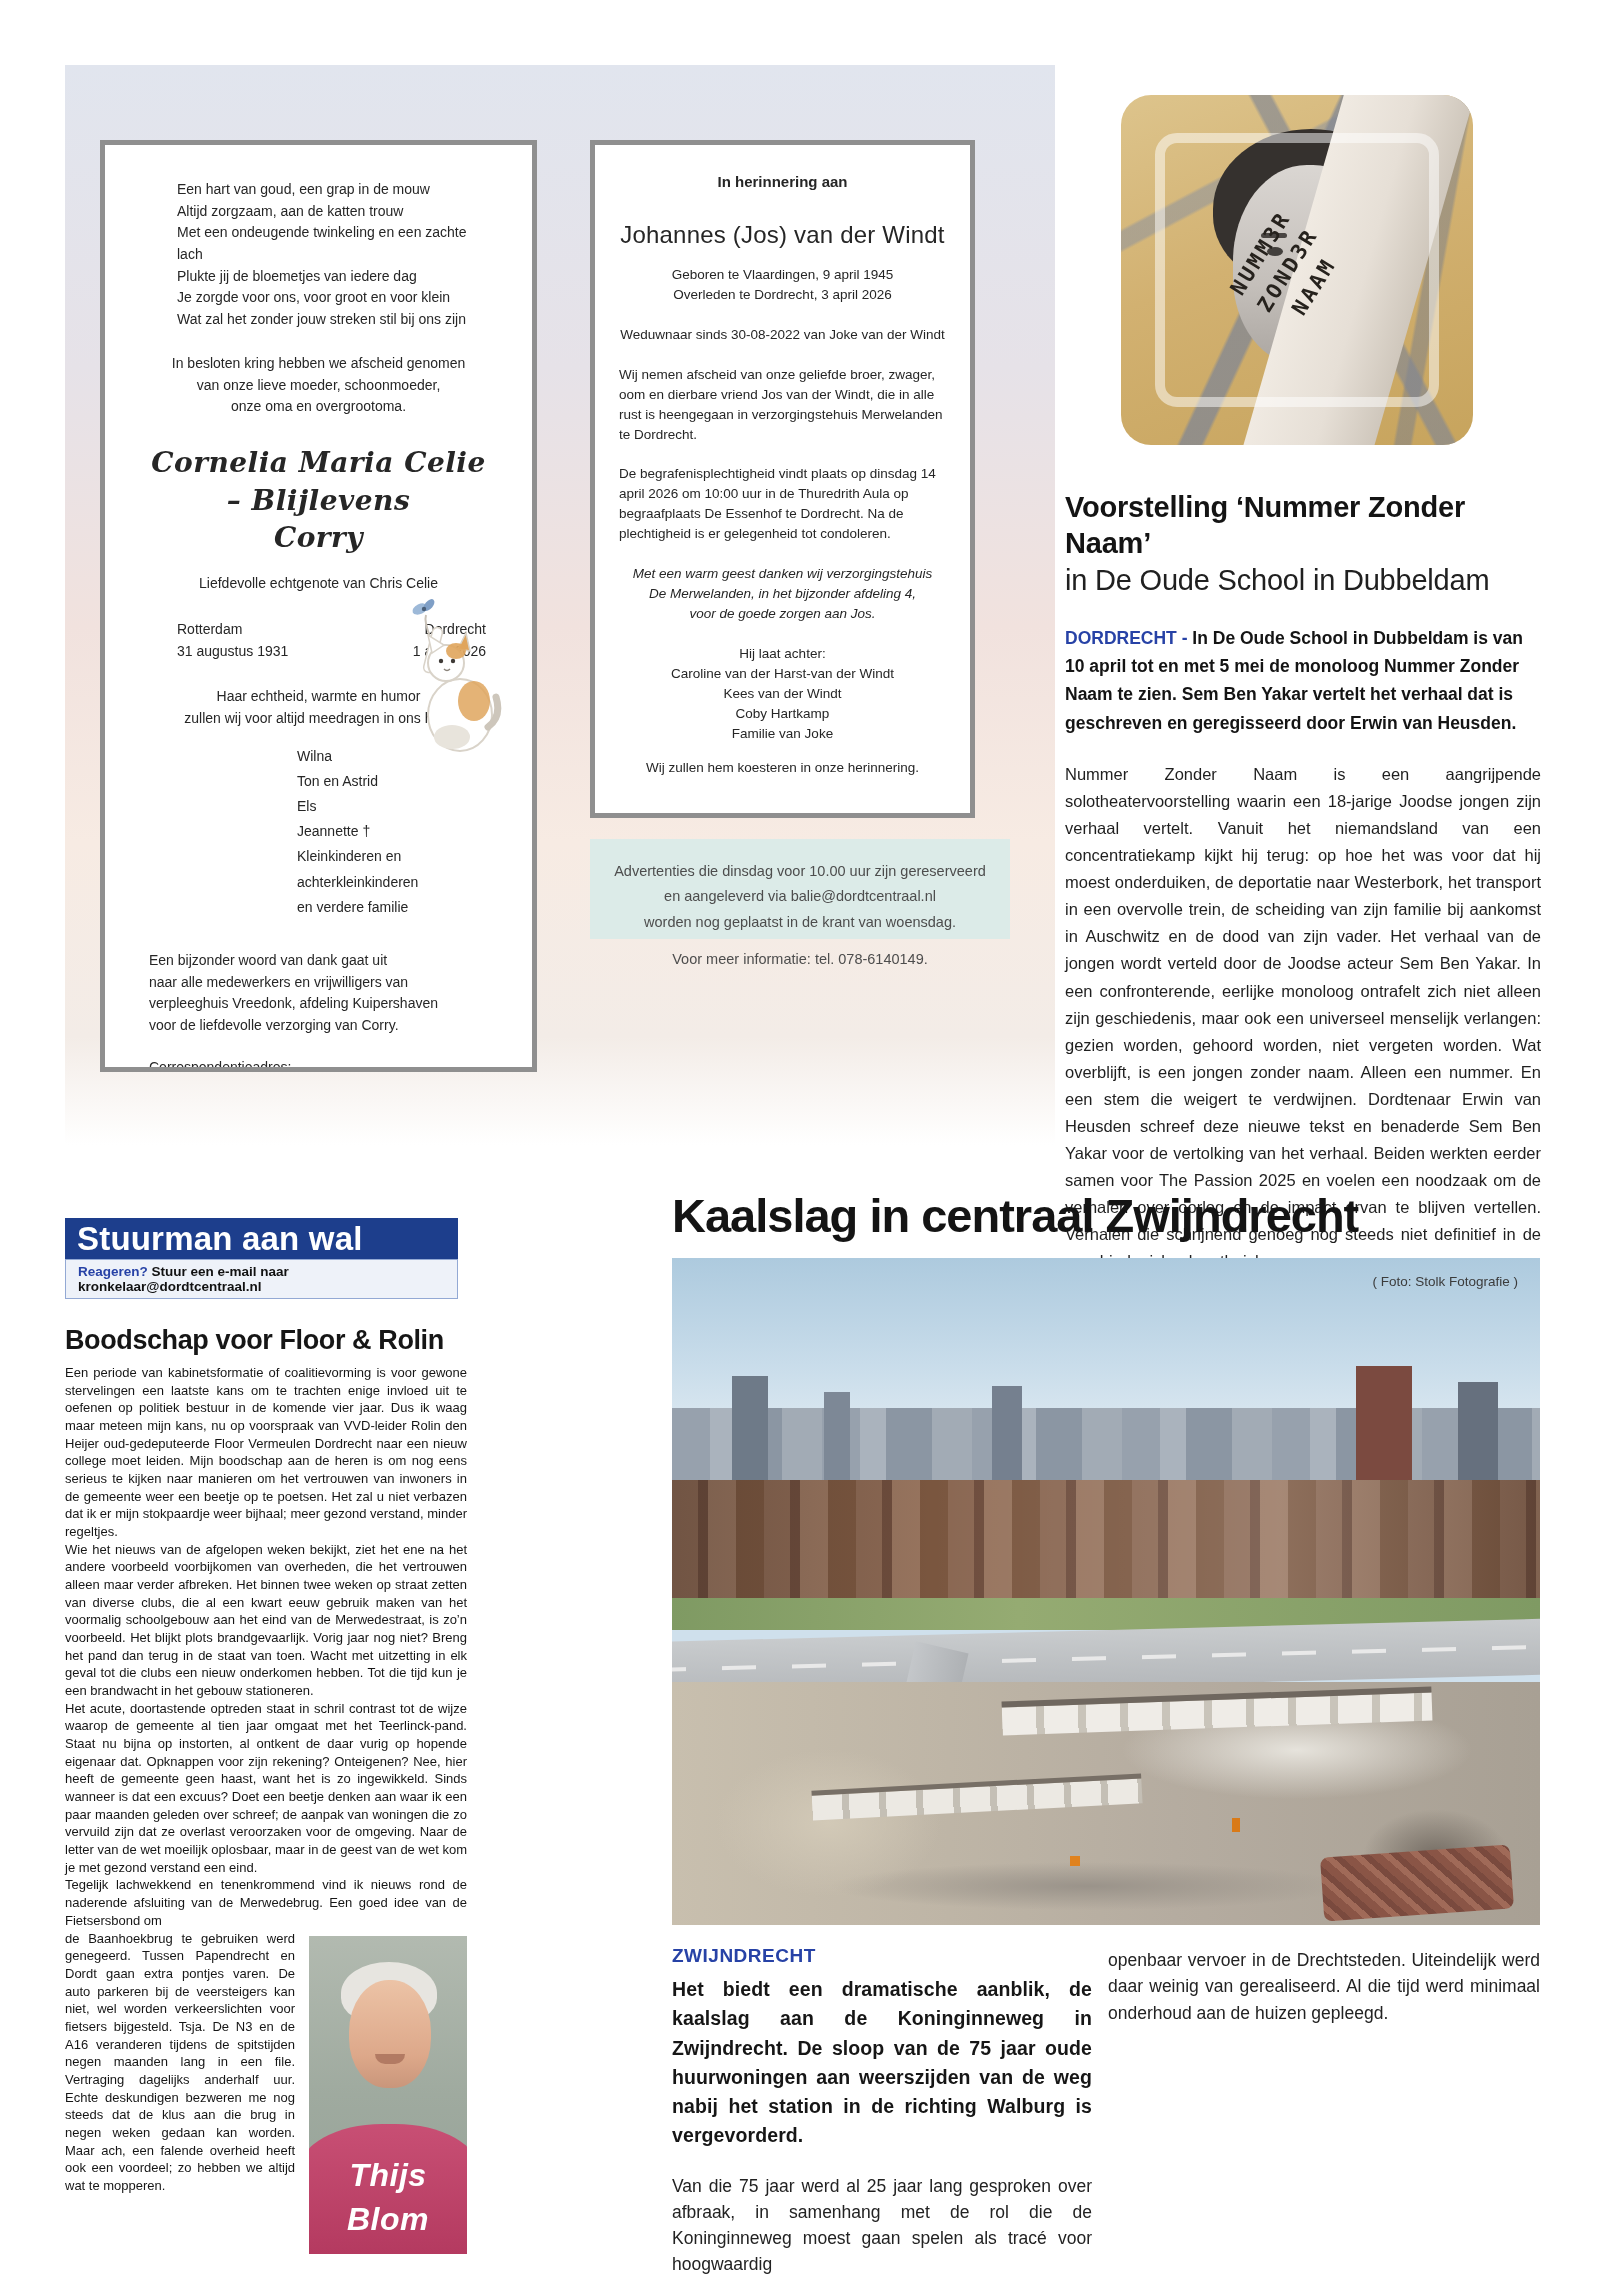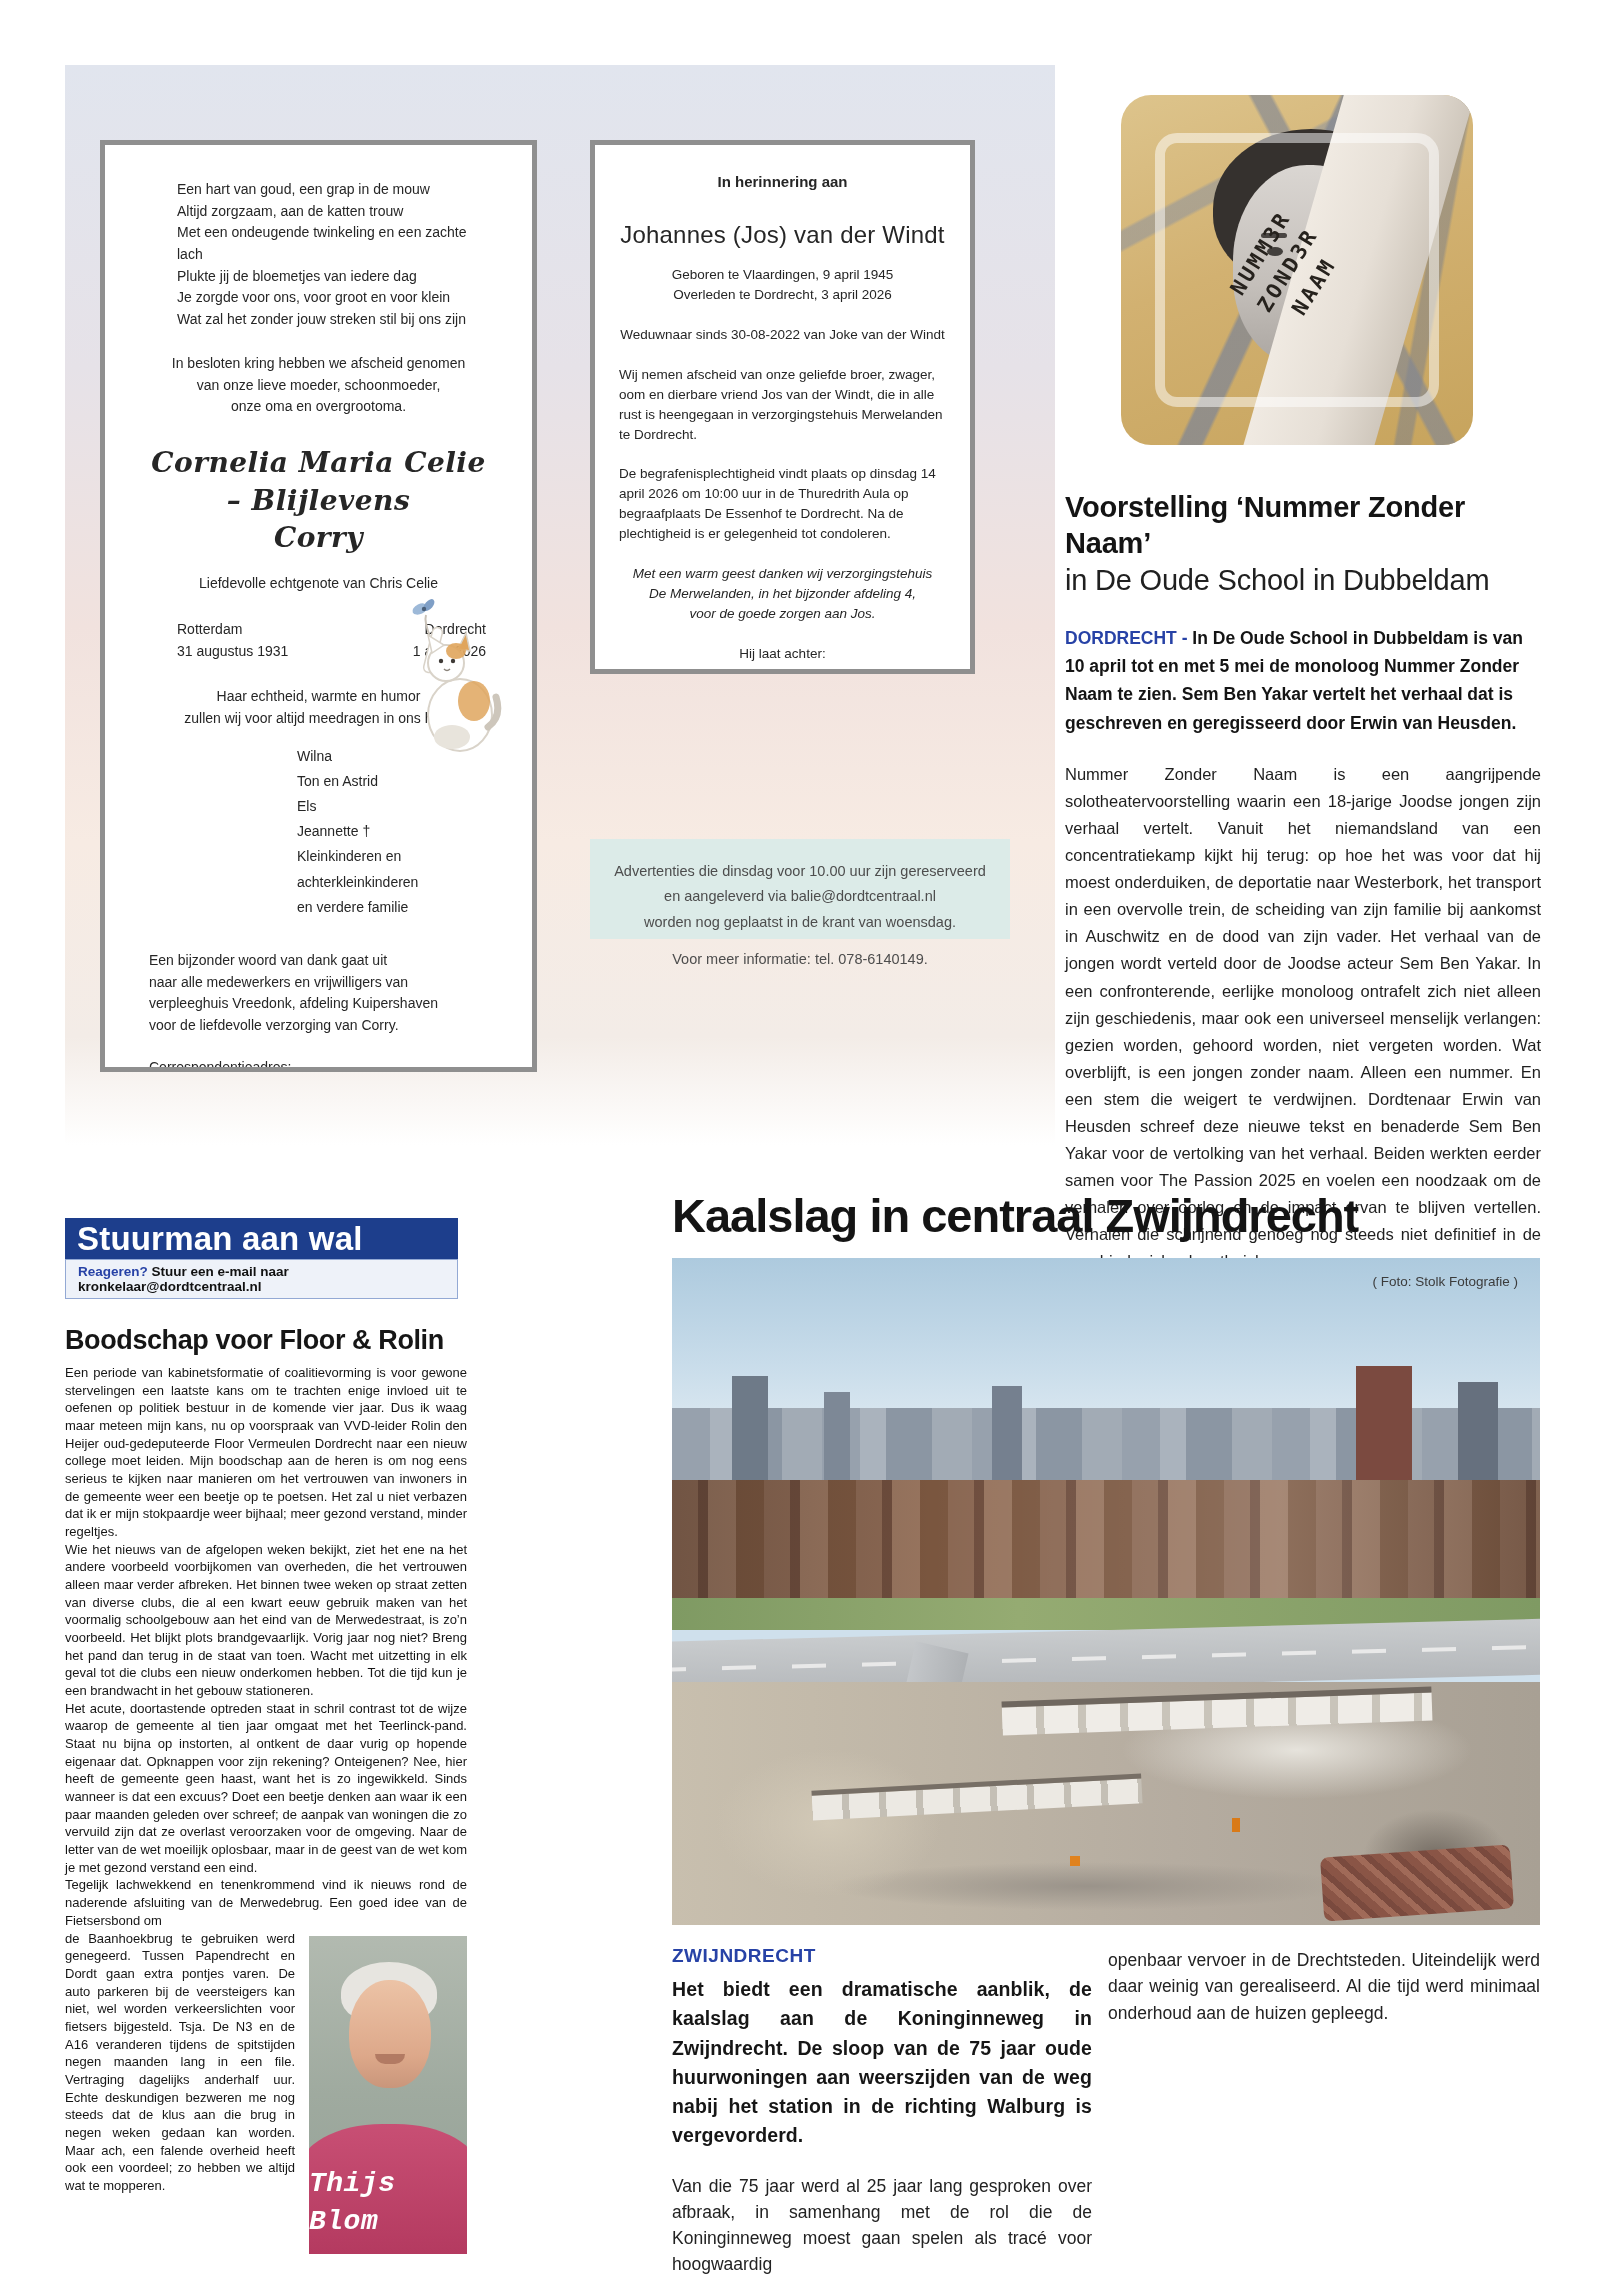--- a/index.html
+++ b/index.html
@@ -5,21 +5,21 @@
   * { margin:0; padding:0; box-sizing:border-box; }
   html,body { background:#ffffff; }
   body { width:1600px; height:2274px; position:relative; font-family:"Liberation Sans","DejaVu Sans",sans-serif; color:#1c1c1c; }
   .page { position:absolute; inset:0; background:#fff; overflow:hidden; }
 
   
   .memorial-area { position:absolute; left:65px; top:65px; width:990px; height:1080px;
     background:linear-gradient(180deg,#e1e5ee 0%,#e6e2e8 28%,#f1e2de 52%,#f7ebe3 72%,#f3ece7 90%,#ffffff 100%); }
   .card { position:absolute; background:#fff; border:5px solid #8f8f8f; }
   .card-corry { left:35px; top:75px; width:437px; height:932px; padding:34px 44px 20px 44px; font-size:14px; line-height:1.55; color:#262626; overflow:hidden; }
-  .card-jos { left:525px; top:75px; width:385px; height:534px; padding:26px 14px 18px 14px; font-size:13.5px; line-height:1.48; color:#262626; text-align:center; overflow:hidden; }
+  .card-jos { left:525px; top:75px; width:385px; height:678px; padding:26px 14px 18px 14px; font-size:13.5px; line-height:1.48; color:#262626; text-align:center; overflow:hidden; }
   .poem { margin-left:28px; margin-bottom:22px; }
   .center { text-align:center; }
   .farewell { margin-bottom:26px; }
   .script-name { text-align:center; font-family:"DejaVu Serif","Liberation Serif",serif; font-style:italic; font-weight:bold; font-size:28px; line-height:1.35; margin-bottom:16px; letter-spacing:.5px; }
   .spouse { margin-bottom:24px; }
   .dates-row { display:flex; justify-content:space-between; margin:0 2px 24px 28px; }
   .dates-col.right { text-align:right; }
   .memory { margin-bottom:14px; }
   .family { margin-left:148px; margin-bottom:30px; line-height:1.8; }
   .thanks { margin-bottom:20px; }
@@ -74,21 +74,21 @@
   .col-title { margin-top:26px; font-size:27px; font-weight:800; letter-spacing:-.4px; color:#161616; }
   .col-body { margin-top:8px; font-size:13px; line-height:1.36; text-align:justify; color:#161616; }
   .col-body p { margin:0; }
   .p4wrap { overflow:visible; }
   .tb-photo { float:right; width:158px; height:318px; margin:6px 0 2px 14px; position:relative; overflow:hidden;
     background:linear-gradient(180deg,#b2bab0 0%,#a3af a 0%,#9faa9f 50%,#93a096 100%); background:linear-gradient(180deg,#b2bab0 0%,#9faa9f 50%,#93a096 100%); }
   .tb-hair { position:absolute; left:32px; top:26px; width:96px; height:62px; border-radius:50% 50% 42% 42%; background:#e7e5e0; }
   .tb-face { position:absolute; left:40px; top:44px; width:82px; height:108px; border-radius:48% 48% 46% 46%; background:linear-gradient(180deg,#ecc3a6 0%,#dda88a 70%,#c9967b 100%); }
   .tb-smile { position:absolute; left:66px; top:118px; width:30px; height:10px; border-radius:0 0 14px 14px; background:#b27a63; }
   .tb-shirt { position:absolute; left:-10px; bottom:0; width:180px; height:130px; border-radius:46% 46% 0 0/36% 36% 0 0; background:linear-gradient(180deg,#c84f74 0%,#b43a60 100%); }
-  .tb-name { position:absolute; bottom:12px; width:100%; text-align:left; color:#fff; font-family:Liberation Mono, monospace; font-style:italic; font-weight:bold; font-size:28px; letter-spacing:.5px; }
+  .tb-name { position:absolute; bottom:12px; width:100%; text-align:center; color:#fff; font-family:Liberation Sans, sans-serif; font-style:italic; font-weight:bold; font-size:32px; letter-spacing:.5px; }
 
   
   .k-title { position:absolute; left:672px; top:1188px; width:868px; font-size:47px; font-weight:800; letter-spacing:-1px; color:#141414; }
   .k-photo { position:absolute; left:672px; top:1258px; width:868px; height:667px; overflow:hidden; background:#cfe0ec; }
   .k-sky { position:absolute; left:0; top:0; width:100%; height:175px; background:linear-gradient(180deg,#adcade 0%,#c8dcea 60%,#dde9f1 100%); }
   .k-skyline { position:absolute; left:0; top:150px; width:100%; height:72px;
     background:repeating-linear-gradient(90deg,#97a1ad 0 38px,#aab3bd 38px 64px,#8b96a3 64px 110px,#a2abb5 110px 150px); }
   .k-tower { position:absolute; }
   .k-t1 { left:60px; top:118px; width:36px; height:104px; background:#6e7a88; }
   .k-t2 { left:152px; top:134px; width:26px; height:88px; background:#7d8896; }

